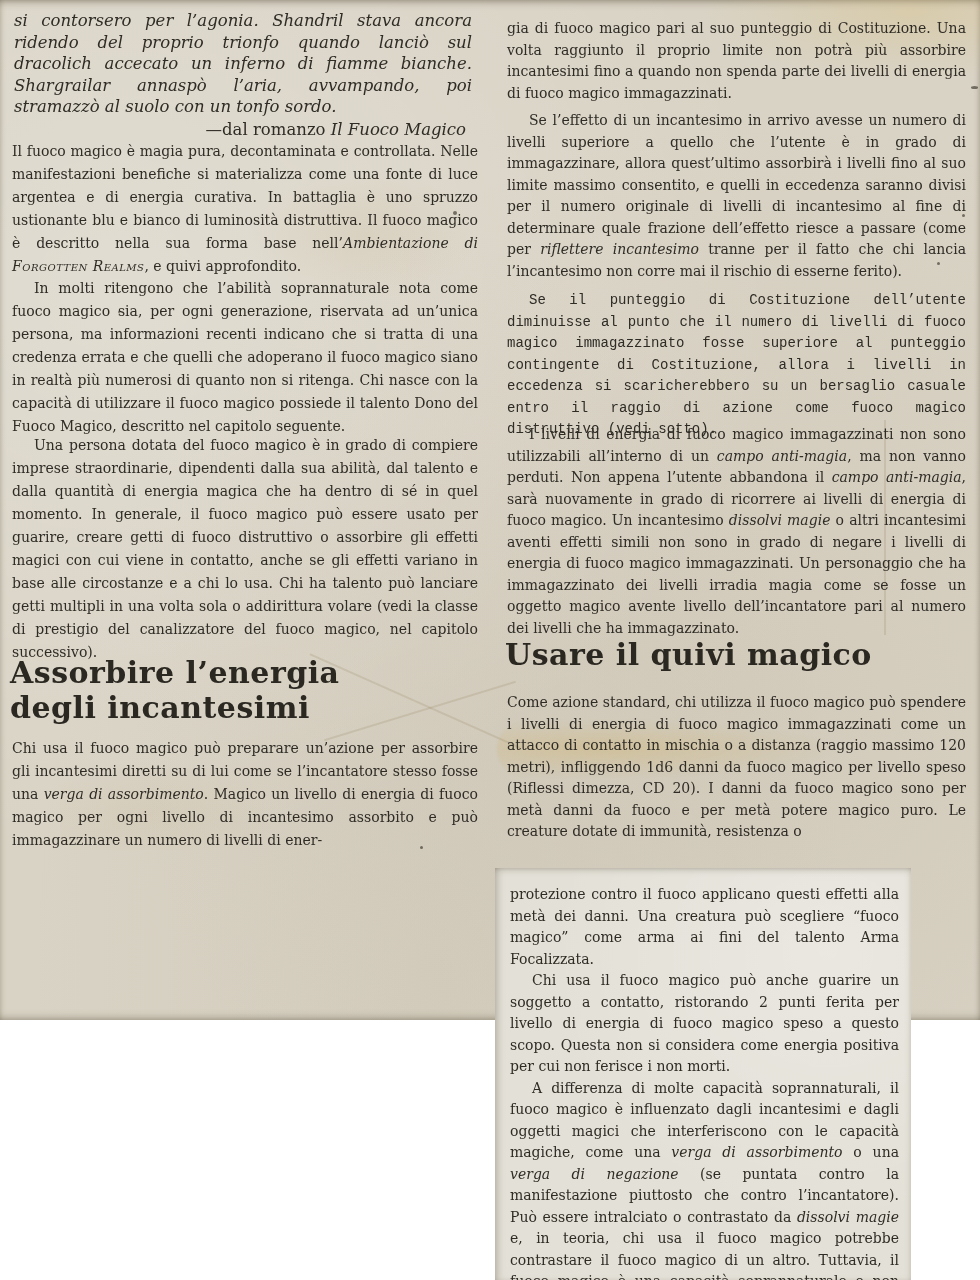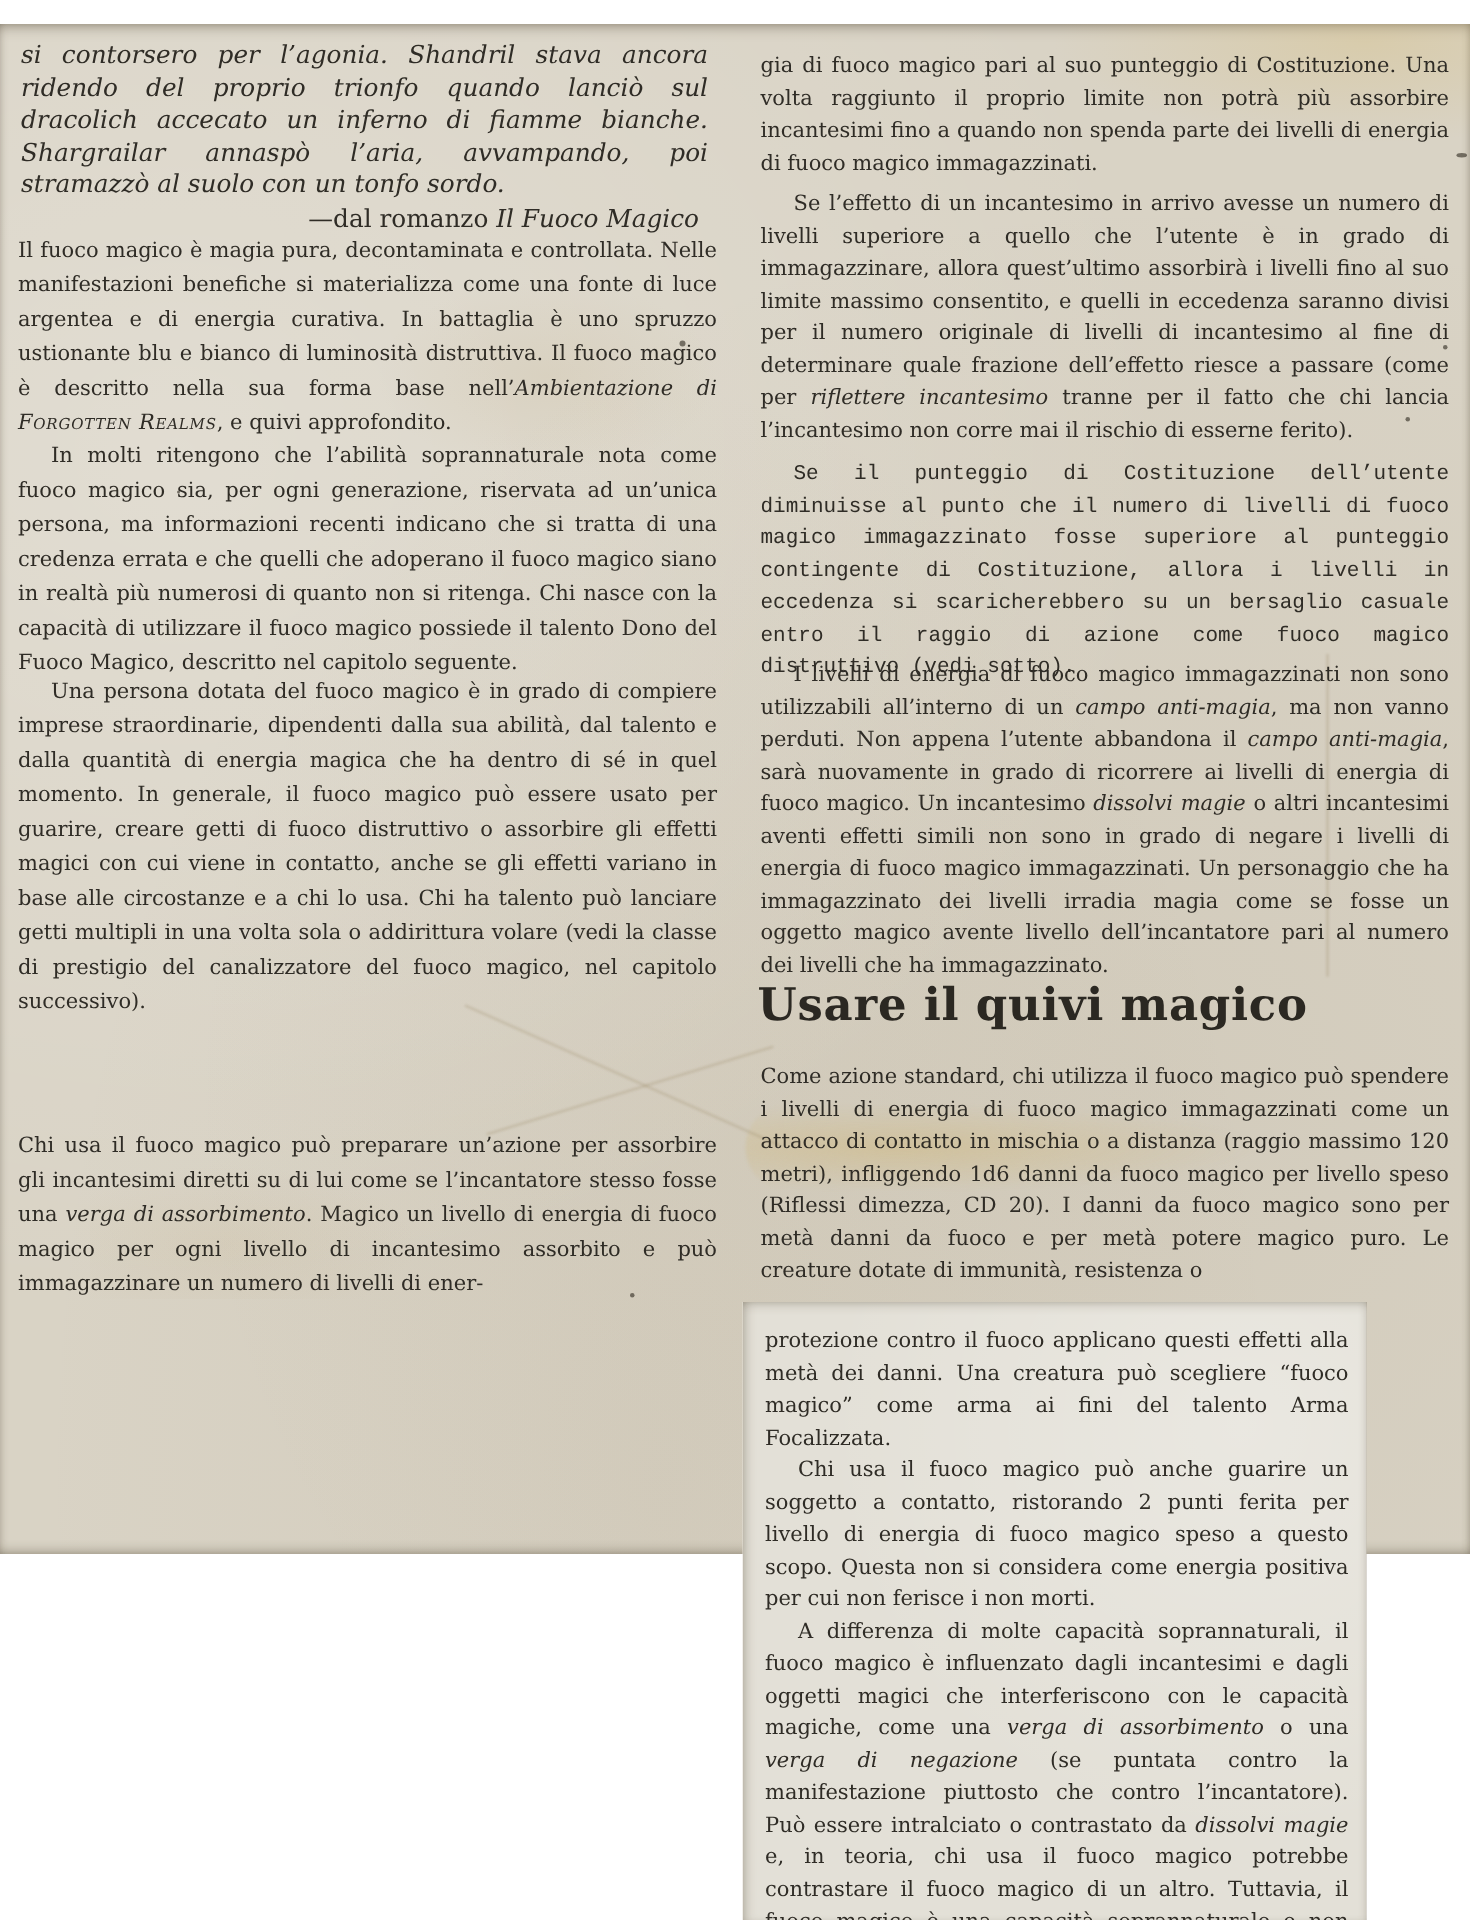--- a/index.html
+++ b/index.html
@@ -1,18 +1,18 @@
 <!DOCTYPE html>
 <html><head>
 <meta charset="utf-8">
 <style>
   html,body{margin:0;padding:0;background:#ffffff;}
   .page{position:relative;width:980px;height:1280px;background:#ffffff;overflow:hidden;
         font-family:"DejaVu Serif","Liberation Serif",serif;color:#2f2c26;}
-  .paper-top{position:absolute;left:0;top:16px;width:980px;height:1020px;
+  .paper-top{position:absolute;left:0;top:0;width:980px;height:1020px;
     background:
       radial-gradient(ellipse at 12% 28%, rgba(255,255,255,.22), transparent 55%),
       radial-gradient(ellipse at 78% 70%, rgba(125,105,70,.07), transparent 60%),
       radial-gradient(ellipse at 45% 95%, rgba(125,105,70,.06), transparent 55%),
       linear-gradient(#d9d3c5,#d9d3c5);
     box-shadow: inset 0 7px 9px -6px rgba(80,70,50,.55),
                 inset 0 -6px 8px -5px rgba(80,70,50,.45),
                 inset -4px 0 6px -4px rgba(80,70,50,.30),
                 inset 4px 0 6px -4px rgba(80,70,50,.22);}
   .paper-bottom{position:absolute;left:495px;top:868px;width:416px;height:412px;
@@ -73,20 +73,24 @@
 
     <div class="quote">
       <p class="qtext">si contorsero per l’agonia. Shandril stava ancora ridendo del proprio trionfo quando lanciò sul dracolich accecato un inferno di fiamme bianche. Shargrailar annaspò l’aria, avvampando, poi stramazzò al suolo con un tonfo sordo.</p>
       <p class="qattr"><span>—dal romanzo </span><span class="it">Il Fuoco Magico</span></p>
     </div>
 
     <p class="body lcol" style="top:140px;"><span>Il fuoco magico è magia pura, decontaminata e controllata. Nelle manifestazioni benefiche si materializza come una fonte di luce argentea e di energia curativa. In battaglia è uno spruzzo ustionante blu e bianco di luminosità distruttiva. Il fuoco magico è descritto nella sua forma base nell’</span><span class="it">Ambientazione di </span><span class="it sc">Forgotten Realms</span><span>, e quivi approfondito.</span></p>
     <p class="body lcol indent" style="top:277px;"><span>In molti ritengono che l’abilità soprannaturale nota come fuoco magico sia, per ogni generazione, riservata ad un’unica persona, ma informazioni recenti indicano che si tratta di una credenza errata e che quelli che adoperano il fuoco magico siano in realtà più numerosi di quanto non si ritenga. Chi nasce con la capacità di utilizzare il fuoco magico possiede il talento Dono del Fuoco Magico, descritto nel capitolo seguente.</span></p>
     <p class="body lcol indent" style="top:434px;"><span>Una persona dotata del fuoco magico è in grado di compiere imprese straordinarie, dipendenti dalla sua abilità, dal talento e dalla quantità di energia magica che ha dentro di sé in quel momento. In generale, il fuoco magico può essere usato per guarire, creare getti di fuoco distruttivo o assorbire gli effetti magici con cui viene in contatto, anche se gli effetti variano in base alle circostanze e a chi lo usa. Chi ha talento può lanciare getti multipli in una volta sola o addirittura volare (vedi la classe di prestigio del canalizzatore del fuoco magico, nel capitolo successivo).</span></p>
 
+    <h2 class="heading" style="left:10px;top:655px;">
+      <span>Assorbire l’energia</span>
+      <span>degli incantesimi</span>
+    </h2>
 
     <p class="body lcol" style="top:737px;"><span>Chi usa il fuoco magico può preparare un’azione per assorbire gli incantesimi diretti su di lui come se l’incantatore stesso fosse una </span><span class="it">verga di assorbimento</span><span>. Magico un livello di energia di fuoco magico per ogni livello di incantesimo assorbito e può immagazzinare un numero di livelli di ener-</span></p>
 
     <p class="body rcol" style="top:18px;"><span>gia di fuoco magico pari al suo punteggio di Costituzione. Una volta raggiunto il proprio limite non potrà più assorbire incantesimi fino a quando non spenda parte dei livelli di energia di fuoco magico immagazzinati.</span></p>
     <p class="body rcol indent" style="top:110px;"><span>Se l’effetto di un incantesimo in arrivo avesse un numero di livelli superiore a quello che l’utente è in grado di immagazzinare, allora quest’ultimo assorbirà i livelli fino al suo limite massimo consentito, e quelli in eccedenza saranno divisi per il numero originale di livelli di incantesimo al fine di determinare quale frazione dell’effetto riesce a passare (come per </span><span class="it">riflettere incantesimo</span><span> tranne per il fatto che chi lancia l’incantesimo non corre mai il rischio di esserne ferito).</span></p>
     <p class="body rcol indent" style="top:290px;font-family:Liberation Mono, monospace;"><span>Se il punteggio di Costituzione dell’utente diminuisse al punto che il numero di livelli di fuoco magico immagazzinato fosse superiore al punteggio contingente di Costituzione, allora i livelli in eccedenza si scaricherebbero su un bersaglio casuale entro il raggio di azione come fuoco magico distruttivo (vedi sotto).</span></p>
     <p class="body rcol indent" style="top:424px;"><span>I livelli di energia di fuoco magico immagazzinati non sono utilizzabili all’interno di un </span><span class="it">campo anti-magia</span><span>, ma non vanno perduti. Non appena l’utente abbandona il </span><span class="it">campo anti-magia</span><span>, sarà nuovamente in grado di ricorrere ai livelli di energia di fuoco magico. Un incantesimo </span><span class="it">dissolvi magie</span><span> o altri incantesimi aventi effetti simili non sono in grado di negare i livelli di energia di fuoco magico immagazzinati. Un personaggio che ha immagazzinato dei livelli irradia magia come se fosse un oggetto magico avente livello dell’incantatore pari al numero dei livelli che ha immagazzinato.</span></p>
 
     <h2 class="heading" style="left:505px;top:637px;">
       <span>Usare il quivi magico</span>

